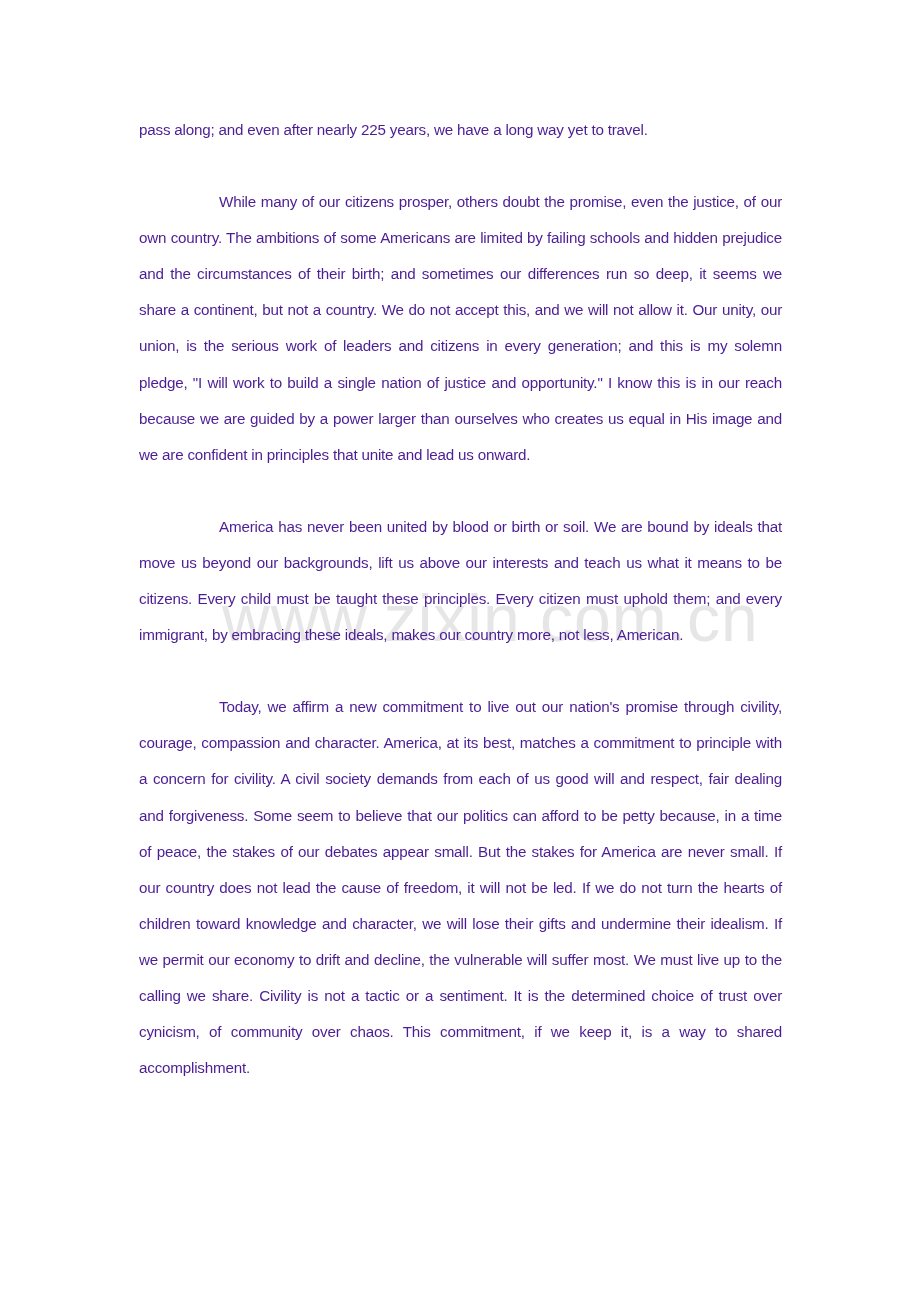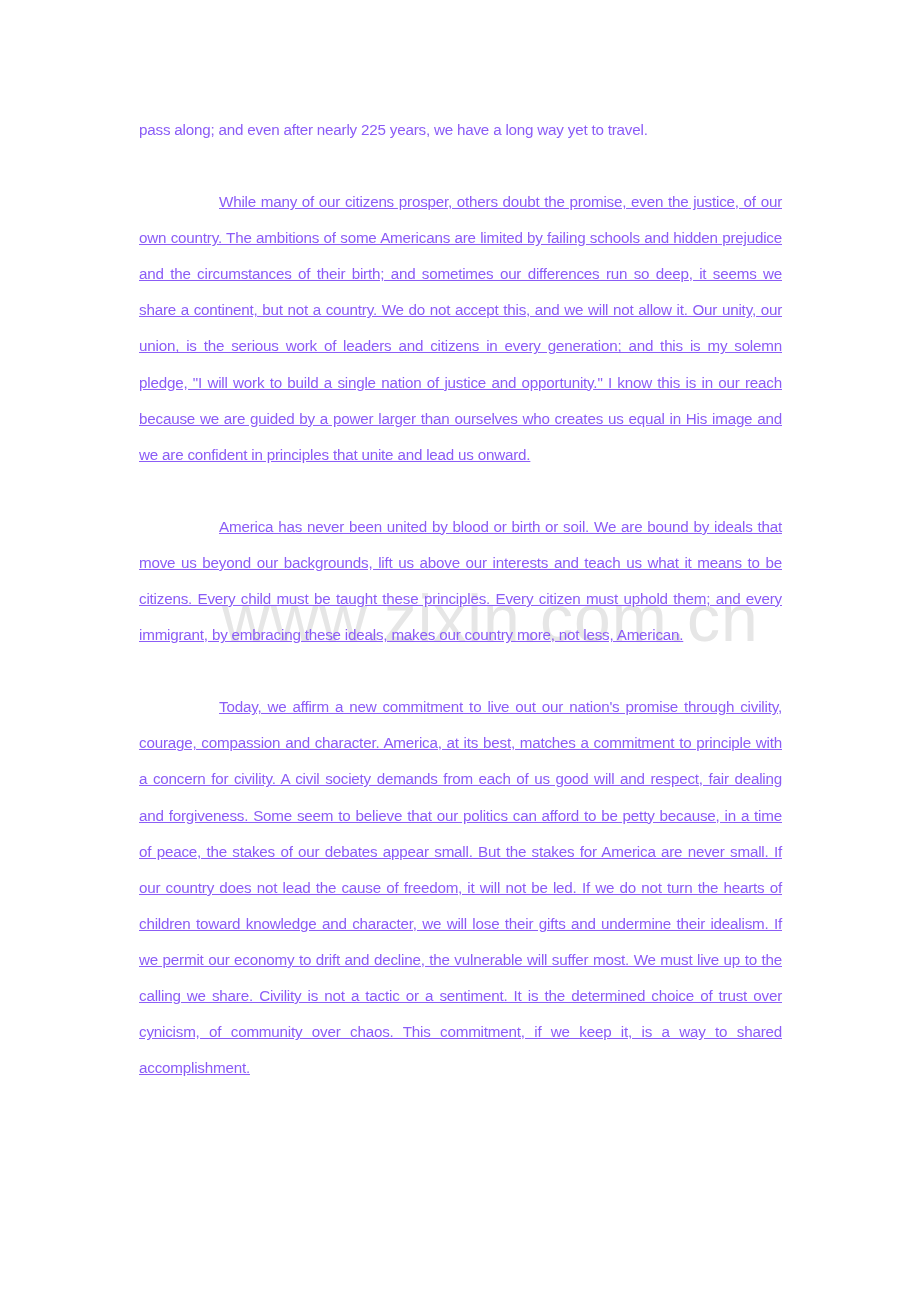--- a/index.html
+++ b/index.html
@@ -13,32 +13,31 @@
       position: relative;
       overflow: hidden;
     }
     .page {
       position: absolute;
       left: 139px;
       top: 112px;
       width: 643px;
       font-family: "Liberation Sans", sans-serif;
       font-size: 15.2px;
-      color: #8b5cf6;
+      color: #4c1d95;
       line-height: 36.1px;
       letter-spacing: -0.2px;
     }
     .para {
       margin: 0;
       text-align: justify;
       text-align-last: left;
     }
     .para.indent {
       text-indent: 80px;
-      text-decoration: underline;
     }
     .para.gap {
       margin-top: 36px;
     }
     .watermark {
       position: absolute;
       left: 222px;
       top: 580px;
       width: 500px;
       font-family: "Liberation Sans", sans-serif;

